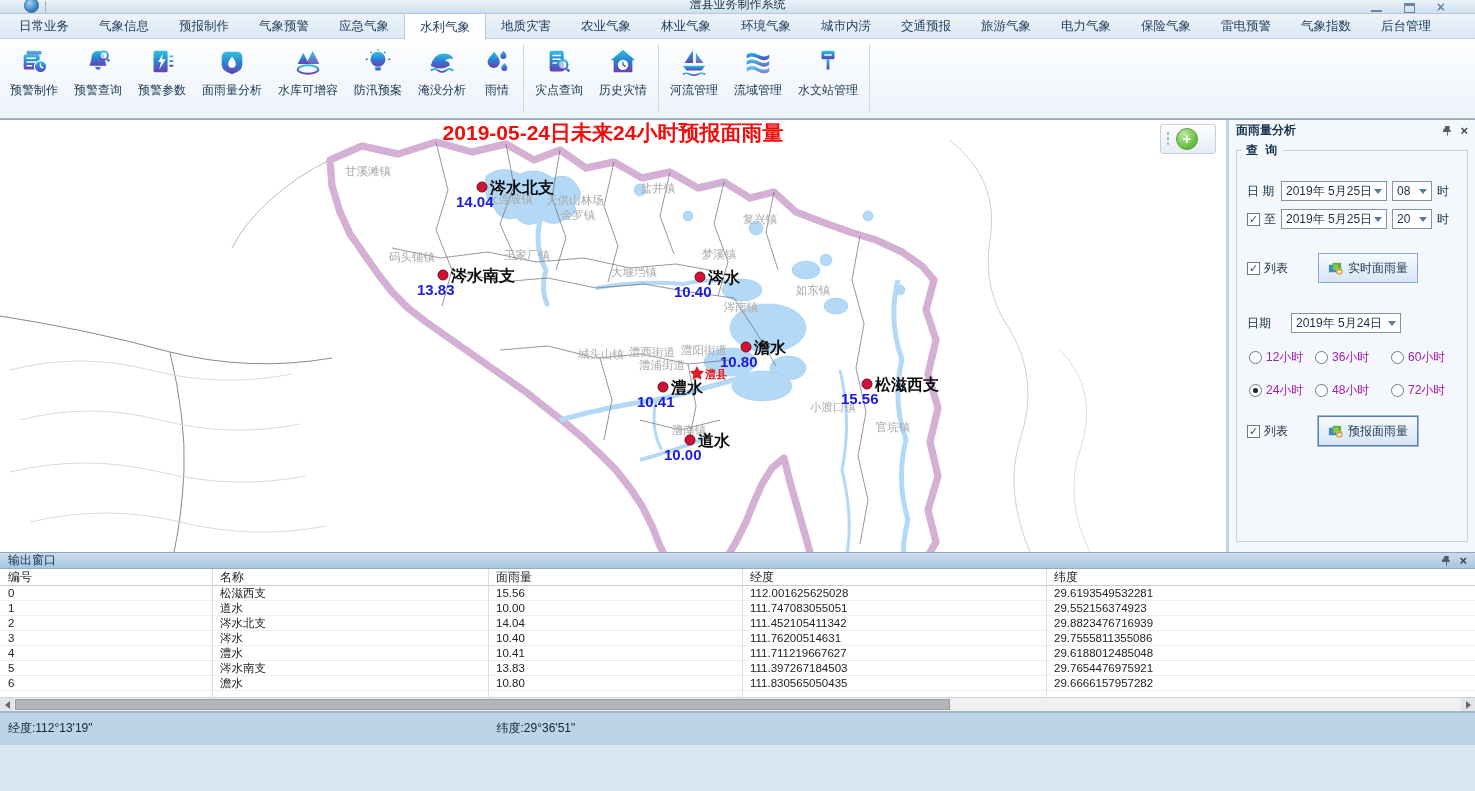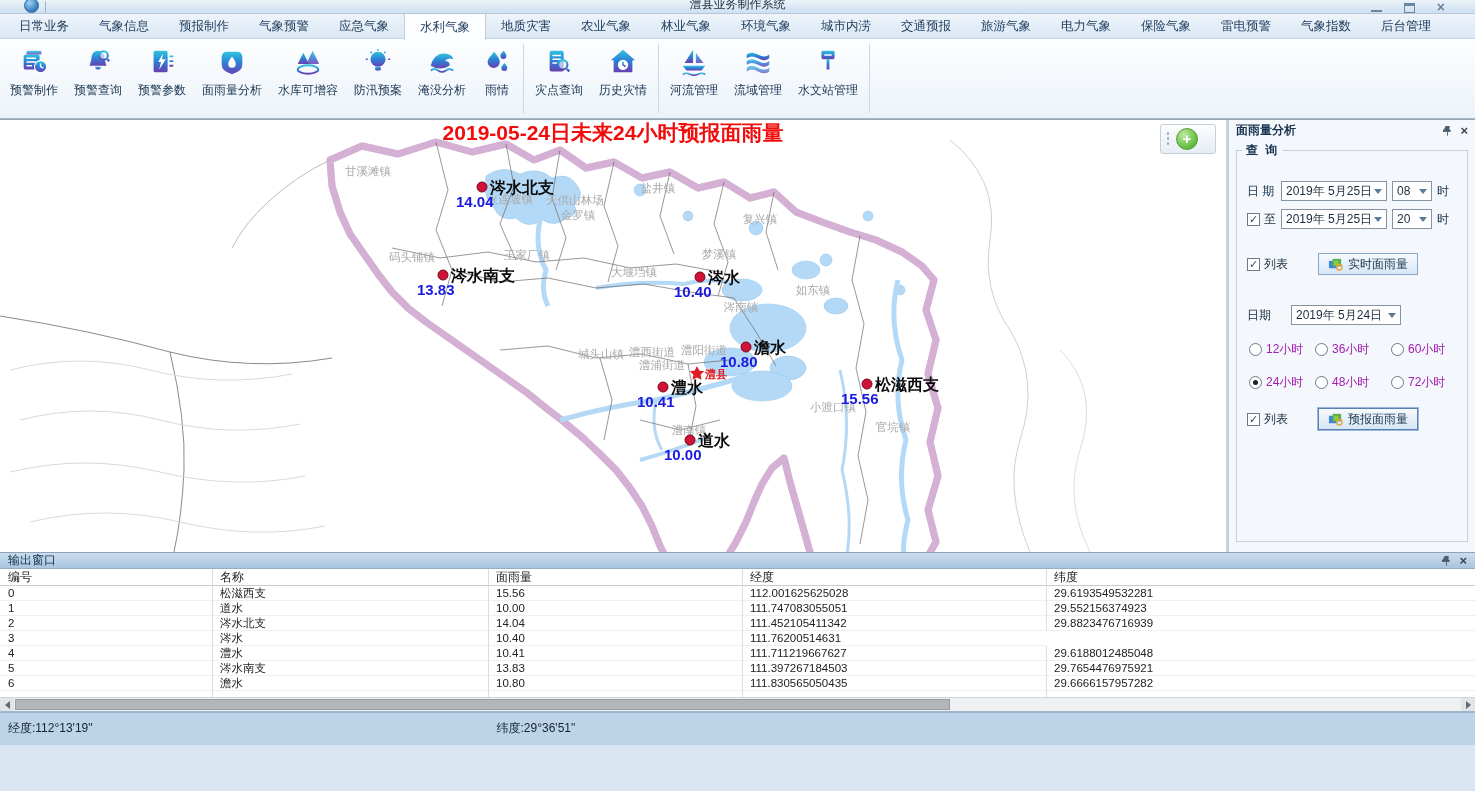--- a/index.html
+++ b/index.html
@@ -56,21 +56,21 @@
   .dd-date{width:106px}
   .dd-hour{width:40px}
   .dd-date2{width:110px}
   .dd-text{flex:1;white-space:nowrap;overflow:hidden}
   .dd-arrow{width:0;height:0;border-left:4px solid transparent;border-right:4px solid transparent;border-top:5px solid #5a7a9a;flex:none}
   .suffix{margin-left:5px;color:#15304c}
   .checkbox{width:13px;height:13px;border:1px solid #6a7a8a;background:#fff;flex:none;font-size:11px;line-height:11px;text-align:center;color:#2e4a64;margin-right:4px}
   .checkbox.checked::after{content:"\2713"}
   .radio{width:13px;height:13px;border:1px solid #6a7a8a;border-radius:50%;background:#fff;position:relative;flex:none;margin-right:4px}
   .radio.sel::after{content:"";position:absolute;inset:3px;background:#222;border-radius:50%}
-  .btn{height:22px;display:inline-flex;align-items:center;gap:5px;padding:0 9px;background:linear-gradient(#f6fafd,#d7e6f5);border:1px solid #8aa8cc;color:#16324f;white-space:nowrap}
+  .btn{height:30px;display:inline-flex;align-items:center;gap:5px;padding:0 9px;background:linear-gradient(#f6fafd,#d7e6f5);border:1px solid #8aa8cc;color:#16324f;white-space:nowrap}
   .btn.focus{border-color:#5a7fb0;box-shadow:0 0 0 1px #9ab8dc}
   .btn svg{width:15px;height:15px}
   .radio-grid{display:grid;grid-template-columns:66px 76px 1fr;row-gap:16px;margin:0 10px 0 12px}
   .radio-opt{display:flex;align-items:center;color:#a21caf}
   
   .out-header{height:17px;background:linear-gradient(#cbdded,#a9c5e1);border-top:1px solid #8fa4ba;border-bottom:1px solid #98adc2;display:flex;align-items:center;padding:0 8px;font-weight:normal;color:#16324f}
   .table{background:#fff;height:128px;overflow:hidden}
   .trow{display:grid;grid-template-columns:213px 276px 254px 304px 1fr;height:15px}
   .trow.thead{height:17px}
   .tcell{padding-left:7px;border-right:1px solid #dcdcdc;border-bottom:1px solid #efefef;line-height:15px;font-size:11.5px;color:#222;white-space:nowrap;overflow:hidden}
@@ -558,20 +558,21 @@
         <div class="tcell">涔水北支</div>
         <div class="tcell">14.04</div>
         <div class="tcell">111.452105411342</div>
         <div class="tcell">29.8823476716939</div>
       </div>
       <div class="trow">
         <div class="tcell">3</div>
         <div class="tcell">涔水</div>
         <div class="tcell">10.40</div>
         <div class="tcell">111.76200514631</div>
+        <div class="tcell">29.7555811355086</div>
       </div>
       <div class="trow">
         <div class="tcell">4</div>
         <div class="tcell">澧水</div>
         <div class="tcell">10.41</div>
         <div class="tcell">111.711219667627</div>
         <div class="tcell">29.6188012485048</div>
       </div>
       <div class="trow">
         <div class="tcell">5</div>

